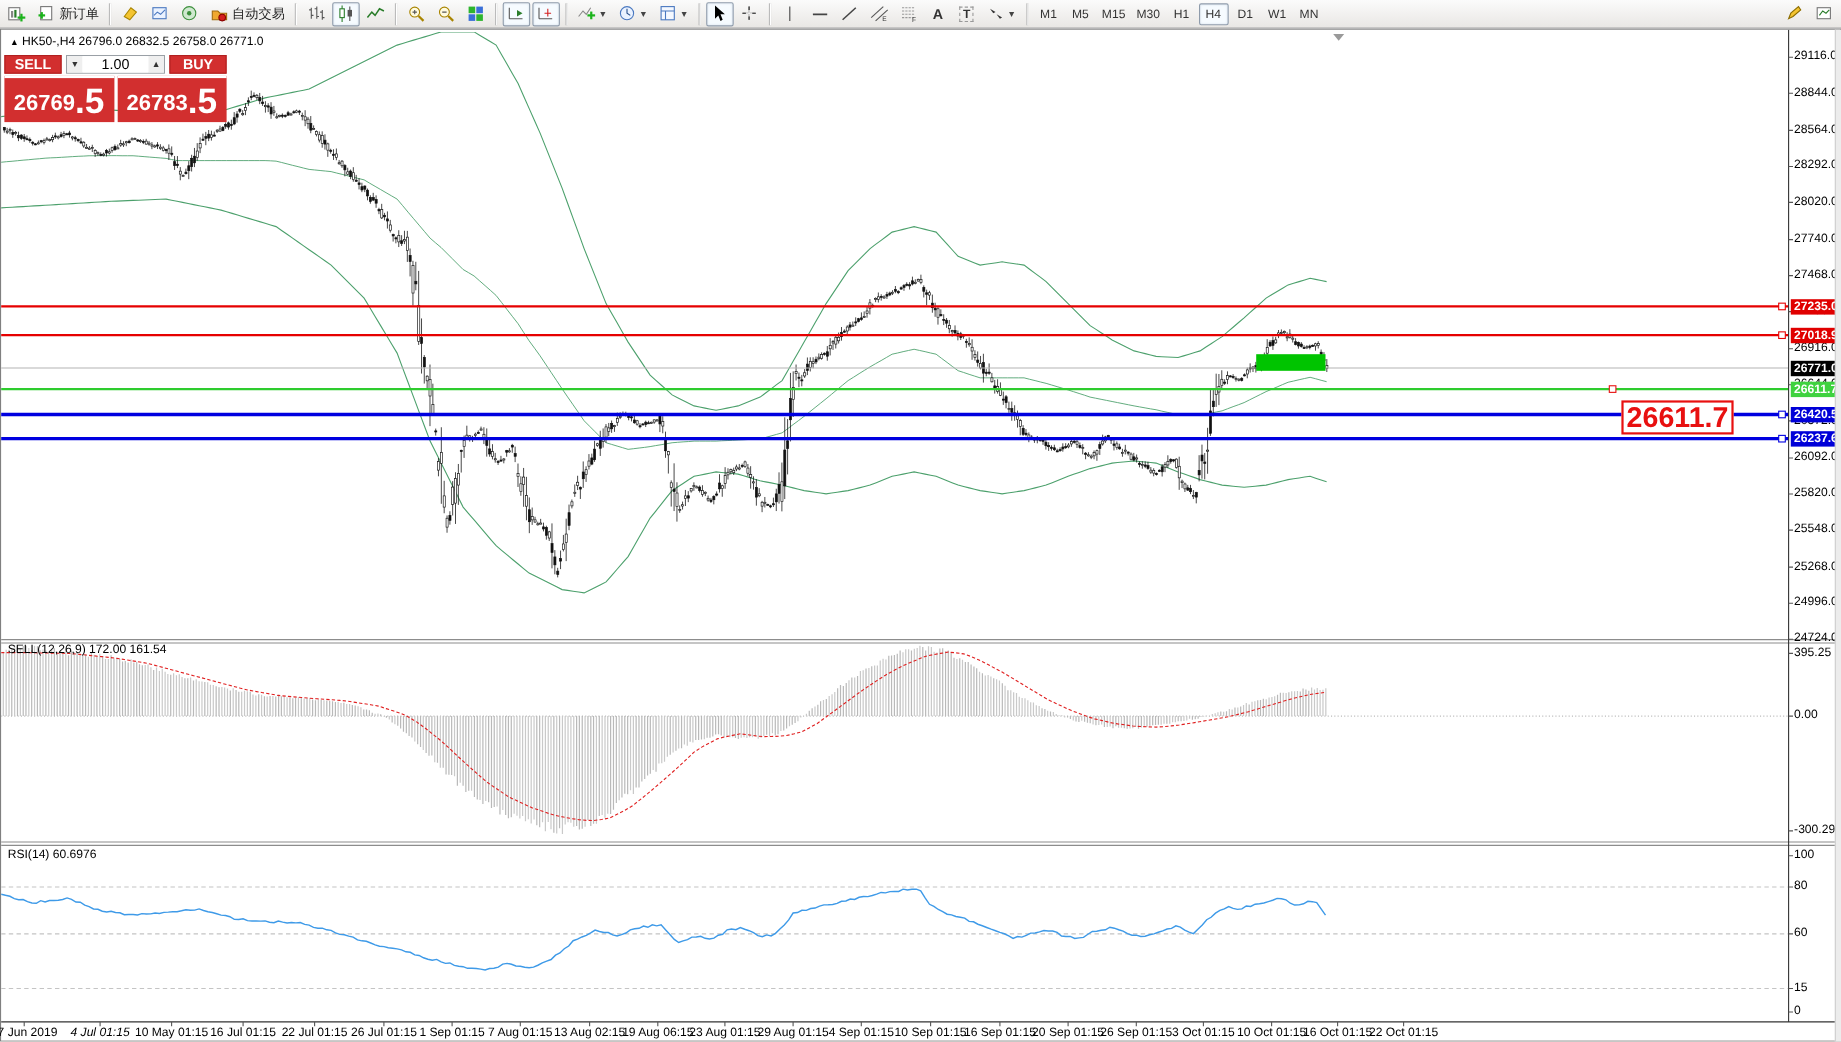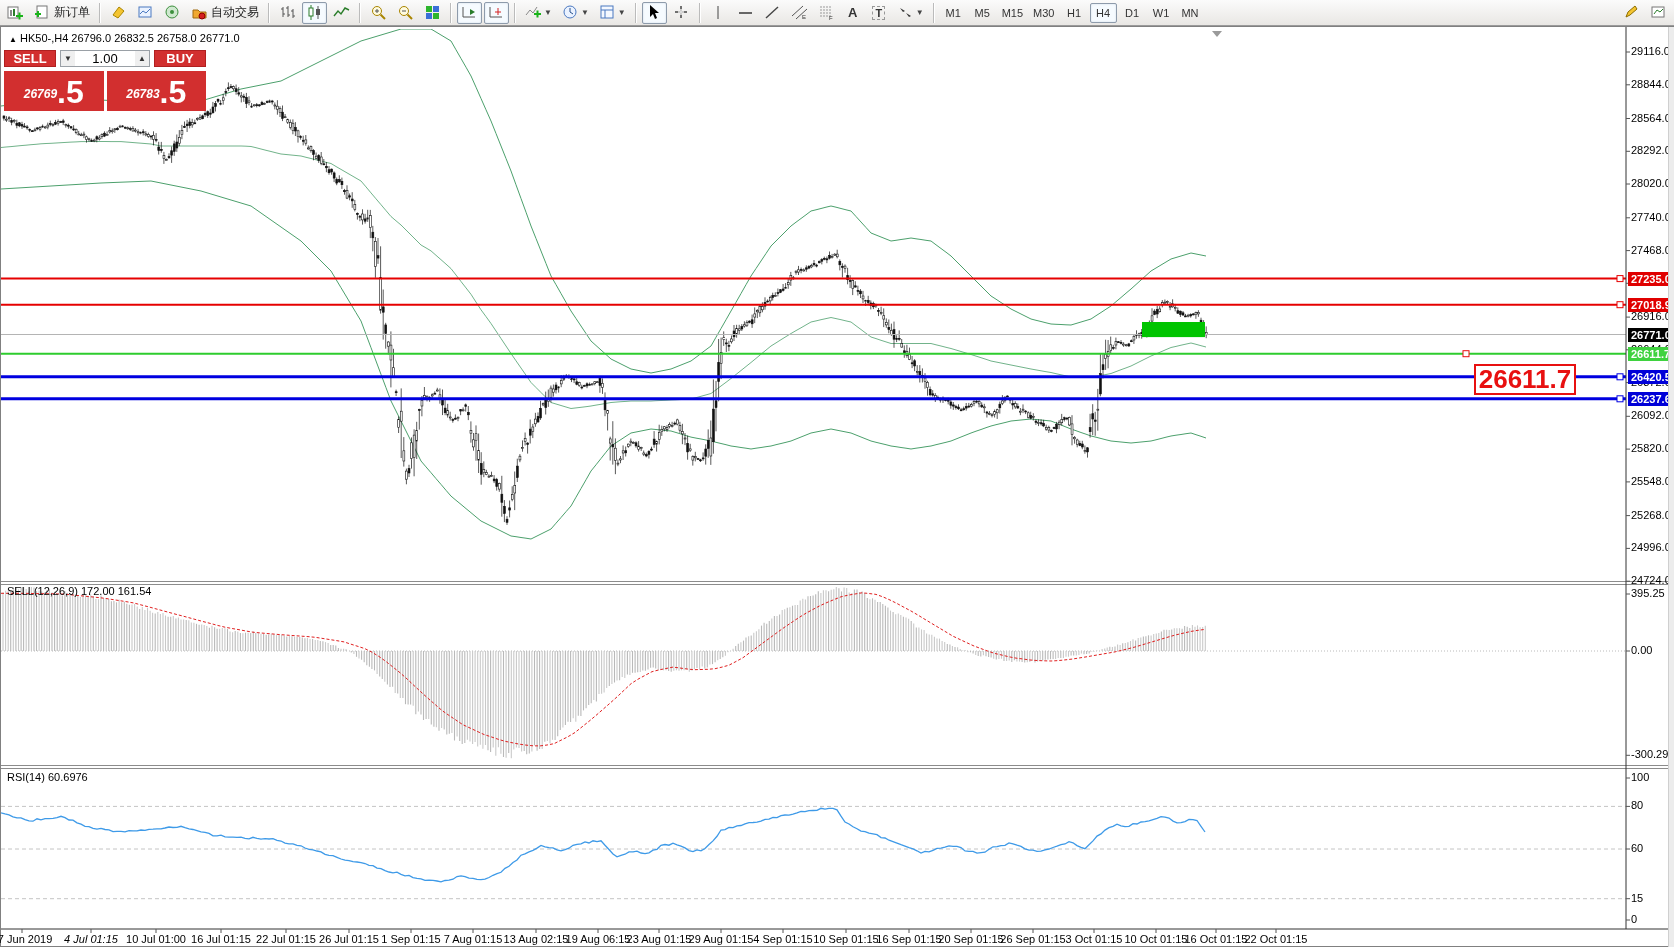--- a/index.html
+++ b/index.html
@@ -33,21 +33,21 @@
   #tpanel{left:3px;top:19px;width:202px;}
   #tp-row1{display:flex;height:21px;align-items:flex-end;}
   .tp-btn{background:#d22f2f;color:#fff;border:1px solid #b02020;font-weight:bold;
      font-size:13px;width:50px;display:flex;align-items:center;justify-content:center;}
   #tp-spin{display:flex;flex:1;margin:0 4px;border:1px solid #9aa0a6;background:#fff;}
   .spin-btn{width:14px;background:#efefef;border:none;font-size:8px;color:#333;display:flex;align-items:center;justify-content:center;}
   #tp-vol{flex:1;display:flex;align-items:center;justify-content:center;font-size:13px;color:#000;background:#fff;}
   #tp-row2{display:flex;margin-top:2px;height:42px;gap:3px;}
   .tp-price{flex:1;background:#d22f2f;color:#fff;display:flex;align-items:flex-end;justify-content:center;
      padding-bottom:2px;border-top:2px solid #fff;}
-  .tp-main{font-size:12px;font-weight:bold;line-height:30px;font-style:italic;}
+  .tp-main{font-size:20px;font-weight:bold;line-height:30px;}
   .tp-frac{font-size:32px;font-weight:bold;line-height:34px;}
   
   #big-label{position:absolute;left:1473px;top:337px;width:98px;height:27px;
      border:2px solid #e81010;color:#e81010;background:#fff;font-size:26px;font-weight:bold;
      display:flex;align-items:center;justify-content:center;line-height:27px;}
   #cn-note{position:absolute;left:1402px;top:378px;font-size:31px;font-weight:bold;color:#0ae00a;
      text-shadow:2px 2px 0 #4d4d4d;letter-spacing:1px;white-space:nowrap;}
   #right-strip{position:absolute;left:1667px;top:0;width:7px;height:921px;background:#ececec;border-left:1px solid #cfcfcf;}
 </style>
 </head>
@@ -1831,21 +1831,21 @@
         <div class="tick-label" style="top: 864.7px;">15</div>
         <div class="tick-label" style="top: 886px;">0</div>
         <div class="tag" style="top: 244.627px; background: rgb(224, 0, 0);">27235.0</div>
         <div class="tag" style="top: 270.663px; background: rgb(224, 0, 0);">27018.9</div>
         <div class="tag" style="top: 300.53px; background: rgb(0, 0, 0);">26771.0</div>
         <div class="tag" style="top: 319.723px; background: rgb(63, 210, 63);">26611.7</div>
         <div class="tag" style="top: 342.759px; background: rgb(0, 0, 216);">26420.5</div>
         <div class="tag" style="top: 364.795px; background: rgb(0, 0, 216);">26237.6</div>
         <div class="time-label" style="left: 21px;">27 Jun 2019</div>
         <div class="time-label" style="left: 90px; font-style: italic;">4 Jul 01:15</div>
-        <div class="time-label" style="left: 155px;">10 Jul 01:00</div>
+        <div class="time-label" style="left: 155px;">10 May 01:15</div>
         <div class="time-label" style="left: 220px;">16 Jul 01:15</div>
         <div class="time-label" style="left: 285px;">22 Jul 01:15</div>
         <div class="time-label" style="left: 348px;">26 Jul 01:15</div>
         <div class="time-label" style="left: 410px;">1 Sep 01:15</div>
         <div class="time-label" style="left: 472px;">7 Aug 01:15</div>
         <div class="time-label" style="left: 535px;">13 Aug 02:15</div>
         <div class="time-label" style="left: 597px;">19 Aug 06:15</div>
         <div class="time-label" style="left: 658px;">23 Aug 01:15</div>
         <div class="time-label" style="left: 720px;">29 Aug 01:15</div>
         <div class="time-label" style="left: 782px;">4 Sep 01:15</div>

